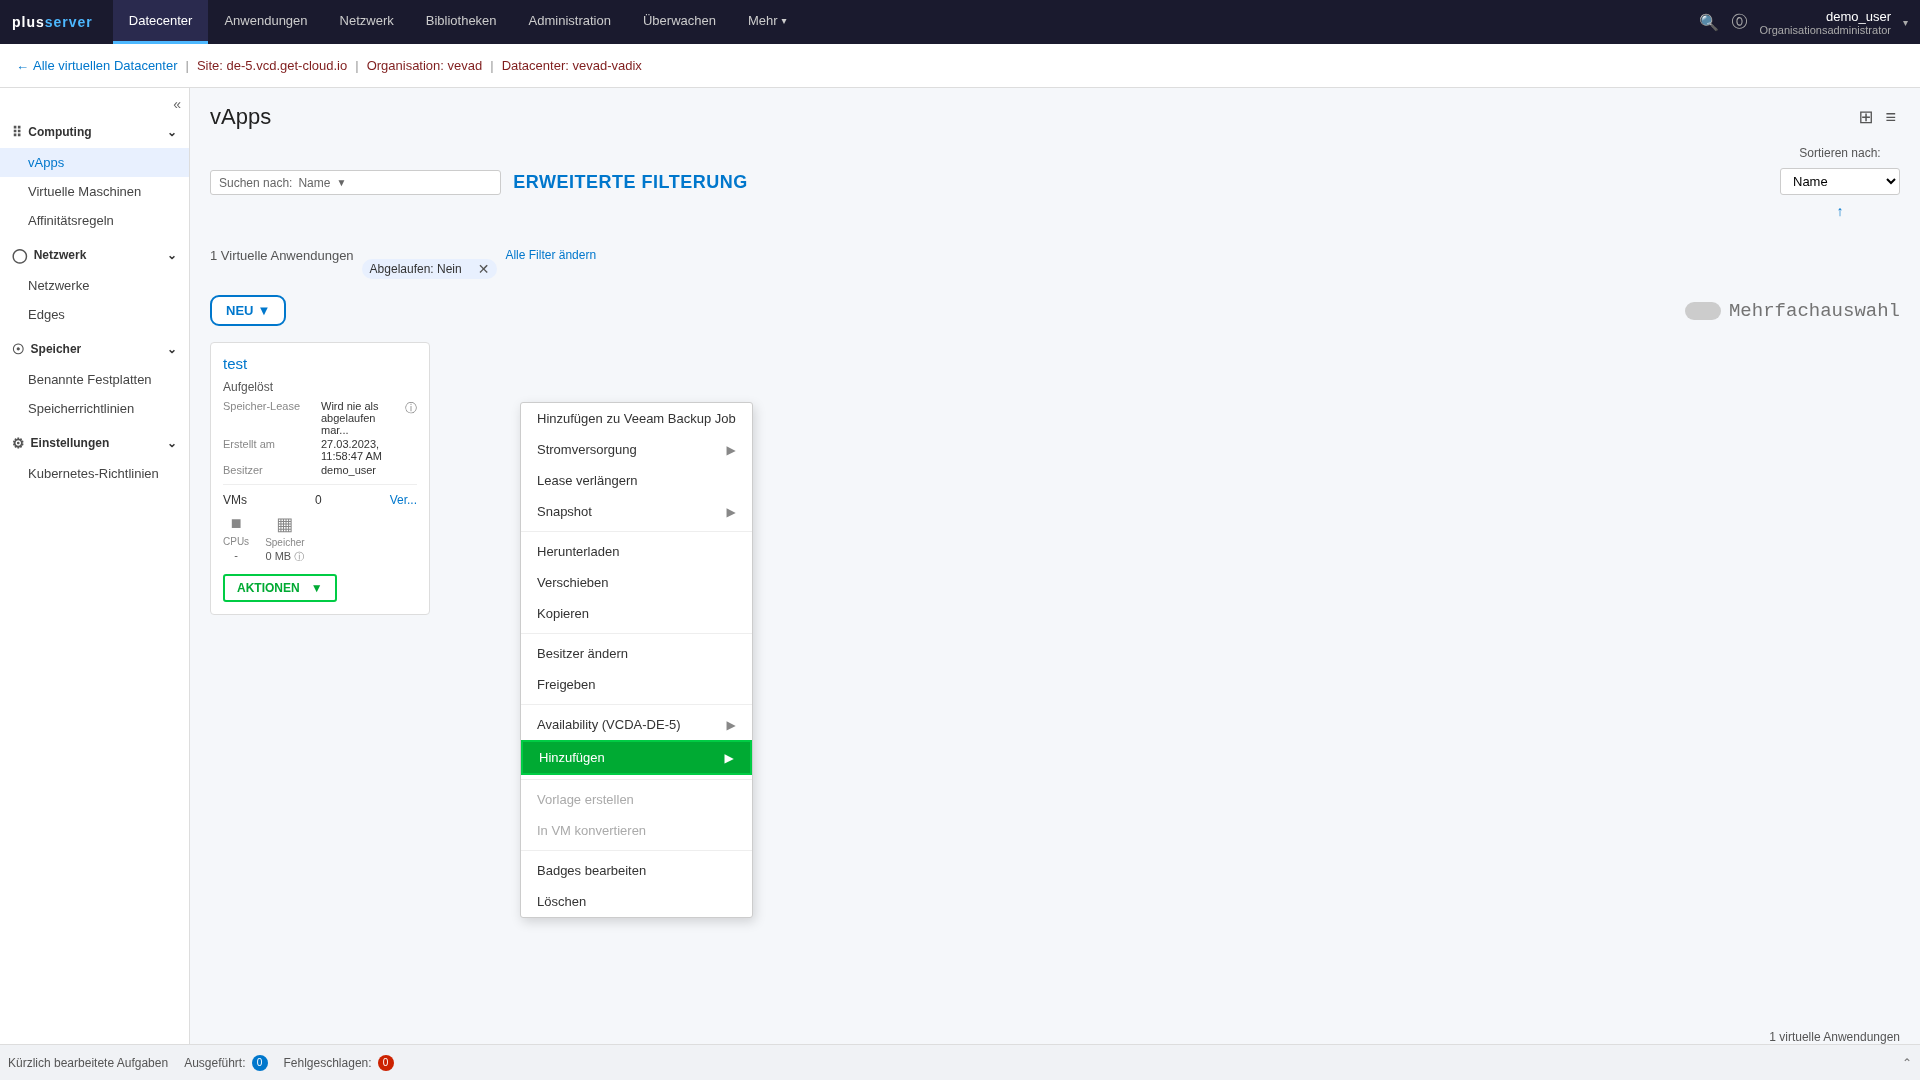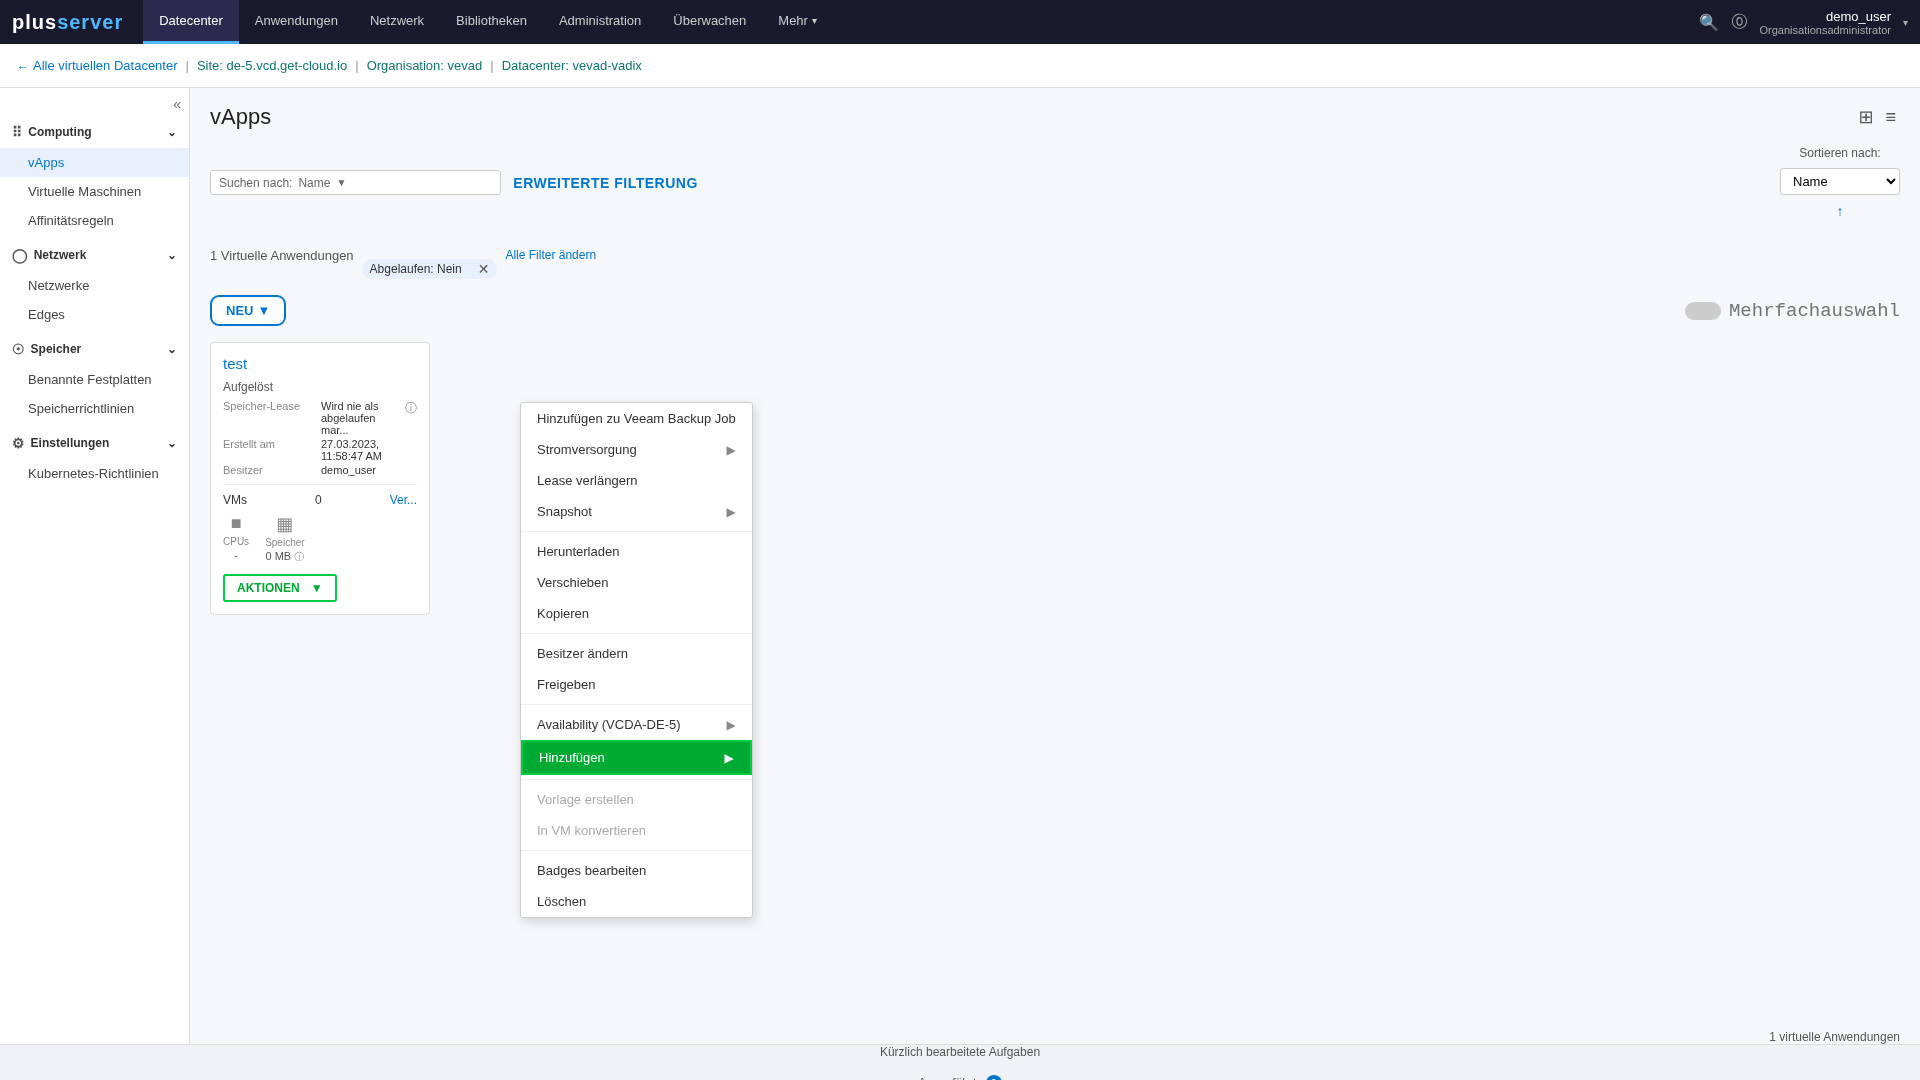--- a/index.html
+++ b/index.html
@@ -3,42 +3,42 @@
   <meta charset="utf-8">
   <style>
     * { box-sizing: border-box; margin: 0; padding: 0; }
     body { font-family: -apple-system, BlinkMacSystemFont, 'Segoe UI', Arial, sans-serif; font-size: 13px; background: #f5f5f5; color: #333; overflow: hidden; }
 
     
     .top-nav {
       display: flex; align-items: center; background: #1a1a2e; height: 44px; padding: 0 12px;
       color: #ccc; gap: 0;
     }
-    .top-nav .logo { color: white; font-weight: bold; font-size: 20px; margin-right: 20px; letter-spacing: 1px; }
+    .top-nav .logo { color: white; font-weight: bold; font-size: 14px; margin-right: 20px; letter-spacing: 1px; }
     .top-nav .logo span { color: #4db8ff; }
     .nav-item {
       padding: 12px 16px; height: 44px; display: flex; align-items: center; cursor: pointer;
       color: #ccc; font-size: 13px; border-bottom: 3px solid transparent;
     }
     .nav-item.active { background: #2a2a4e; color: white; border-bottom: 3px solid #4db8ff; }
     .nav-right { margin-left: auto; display: flex; align-items: center; gap: 12px; }
     .nav-right .search-icon, .nav-right .help-icon { color: #aaa; font-size: 16px; cursor: pointer; }
     .nav-right .user-info { display: flex; flex-direction: column; align-items: flex-end; cursor: pointer; }
     .nav-right .user-name { color: white; font-size: 13px; }
     .nav-right .user-role { color: #aaa; font-size: 11px; }
     .nav-item .chevron { margin-left: 4px; font-size: 10px; }
 
     
     .breadcrumb-bar {
       background: white; border-bottom: 1px solid #ddd; height: 44px;
       display: flex; align-items: center; padding: 0 16px; gap: 8px; font-size: 13px;
     }
     .breadcrumb-bar .back-link { color: #0077cc; cursor: pointer; display: flex; align-items: center; gap: 4px; }
     .breadcrumb-separator { color: #999; }
-    .breadcrumb-info { color: #0f766e; text-align: right; }
+    .breadcrumb-info { color: #7f1d1d; text-align: right; }
 
     
     .layout { display: flex; height: calc(1080px - 44px - 44px - 36px); }
 
     
     .sidebar {
       width: 190px; background: white; border-right: 1px solid #ddd;
       overflow-y: auto; flex-shrink: 0;
     }
     .sidebar-collapse { display: flex; justify-content: flex-end; padding: 8px 8px 4px; }
@@ -66,21 +66,21 @@
 
     
     .filter-row { display: flex; align-items: center; gap: 12px; margin-bottom: 12px; }
     .search-box {
       display: flex; align-items: center; border: 1px solid #ccc; border-radius: 3px;
       background: white; padding: 4px 8px; min-width: 280px; gap: 6px;
     }
     .search-box span { color: #666; font-size: 12px; }
     .search-box input { border: none; outline: none; font-size: 13px; width: 140px; }
     .search-box .dropdown-arrow { color: #666; font-size: 10px; cursor: pointer; }
-    .advanced-filter { color: #0077cc; cursor: pointer; font-size: 14px; font-weight: 600; letter-spacing: 0.5px; }
+    .advanced-filter { color: #0077cc; cursor: pointer; font-size: 18px; font-weight: 600; letter-spacing: 0.5px; }
     .sort-row { display: flex; align-items: center; gap: 8px; margin-left: auto; flex-direction: column; }
     .sort-label { color: #555; font-size: 12px; }
     .sort-select {
       border: 1px solid #ccc; border-radius: 3px; padding: 4px 8px; font-size: 13px;
       background: white; cursor: pointer; min-width: 120px;
     }
     .sort-asc { color: #0077cc; cursor: pointer; font-size: 14px; }
 
     
     .filter-tags-row { display: flex; align-items: center; gap: 8px; margin-bottom: 16px; }
@@ -155,21 +155,21 @@
       box-shadow: 2px 4px 12px rgba(0,0,0,0.15); z-index: 101;
     }
     .submenu-item {
       padding: 8px 16px; cursor: pointer; color: #333; font-size: 13px;
     }
     .submenu-item.highlighted { border: 2px solid #00cc44; color: #333; background: white; }
 
     
     .bottom-bar {
       height: 36px; background: #f0f2f5; border-top: 1px solid #ddd;
-      display: flex; align-items: center; padding: 0 8px; gap: 16px; font-size: 12px; color: #555; flex-direction: column;
+      display: flex; align-items: center; padding: 0 8px; gap: 16px; font-size: 12px; color: #555;
     }
     .bottom-bar .section { display: flex; align-items: center; gap: 6px; }
     .count-badge {
       background: #0077cc; color: white; border-radius: 50%; width: 16px; height: 16px;
       display: flex; align-items: center; justify-content: center; font-size: 10px;
     }
     .count-badge.red { background: #cc2200; }
     .expand-icon { margin-left: auto; color: #777; cursor: pointer; }
 
     

